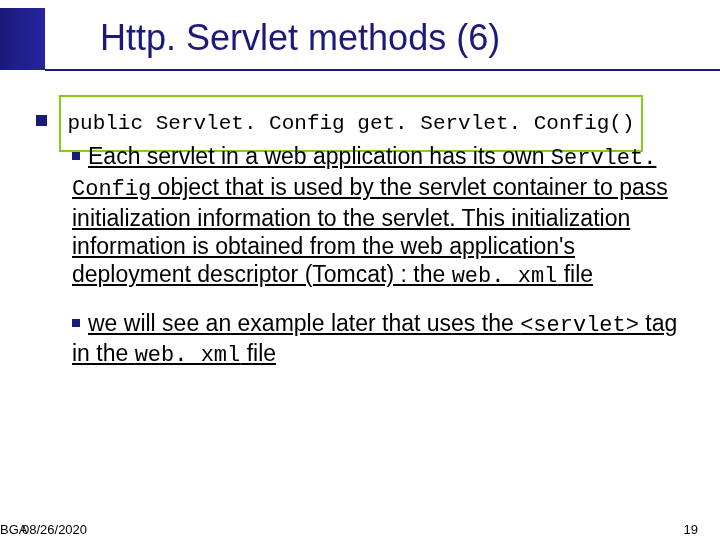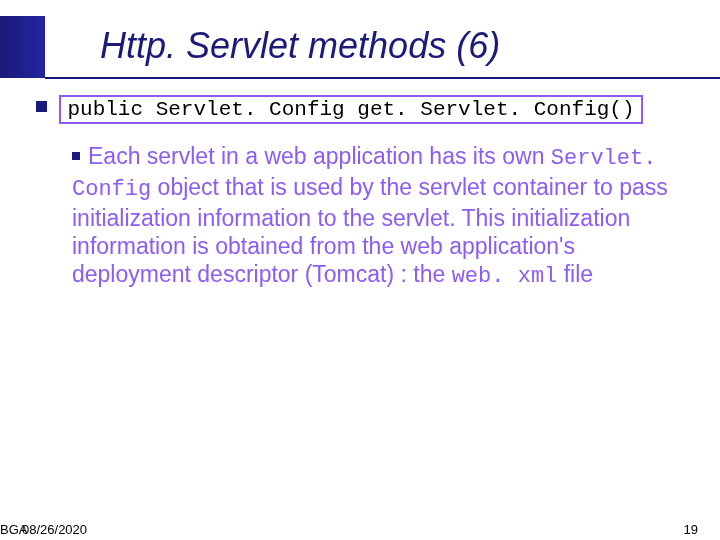--- a/index.html
+++ b/index.html
@@ -6,25 +6,24 @@
     body {
       width: 720px;
       height: 540px;
       background: #ffffff;
       position: relative;
       font-family: Verdana, Geneva, sans-serif;
       overflow: hidden;
     }
     .title-bar {
       position: absolute;
-      top: 16px;
+      top: 8px;
       left: 0;
       width: 720px;
       height: 72px;
-      font-style: italic;
     }
     .title-left-block {
       position: absolute;
       top: 0;
       left: 0;
       width: 45px;
       height: 62px;
       background: linear-gradient(to right, #1a1a7a 0%, #2525a0 100%);
     }
     .title-line {
@@ -64,39 +63,40 @@
       position: relative;
       top: -4px;
     }
     .method-signature {
       position: absolute;
       top: 95px;
       left: 36px;
     }
     .code-box {
       display: inline-block;
-      border: 2px solid #8b5cf6;
-      padding: 1px 6px;
+      border: 2px solid #84cc16;
+      padding: 15px 6px;
       font-family: "Courier New", Courier, monospace;
       font-size: 21px;
       color: #000;
       vertical-align: middle;
     }
     .content {
       position: absolute;
       top: 142px;
       left: 72px;
       width: 616px;
     }
     .content-item {
       margin-bottom: 18px;
-      color: #8b5cf6;
+      color: #000000;
       font-size: 23px;
       line-height: 1.22;
       font-family: Verdana, Geneva, sans-serif;
+      text-decoration: underline;
     }
     .content-item .text {
       display: inline;
     }
     .code-inline {
       font-family: "Courier New", Courier, monospace;
       font-size: 22px;
     }
     .footer {
       position: absolute;
@@ -135,20 +135,23 @@
   <span class="bullet-square"></span>
   <span class="code-box">public Servlet. Config get. Servlet. Config()</span>
 </div>
 
 <div class="content">
 
   <div class="content-item">
     <span class="bullet-square-small"></span><span class="text">Each servlet in a web application has its own </span><span class="code-inline">Servlet. Config</span><span class="text"> object that is used by the servlet container to pass initialization information to the servlet. This initialization information is obtained from the web application's deployment descriptor (Tomcat) : the </span><span class="code-inline">web. xml</span><span class="text"> file</span>
   </div>
 
+  <div class="content-item">
+    <span class="bullet-square-small"></span><span class="text">we will see an example later that uses the </span><span class="code-inline">&lt;servlet&gt;</span><span class="text"> tag in the </span><span class="code-inline">web. xml</span><span class="text"> file</span>
+  </div>
 
 </div>
 
 <div class="footer">
   <span class="footer-date">08/26/2020</span>
   <span class="footer-center">BGA</span>
   <span class="footer-page">19</span>
 </div>
 
 </body></html>

